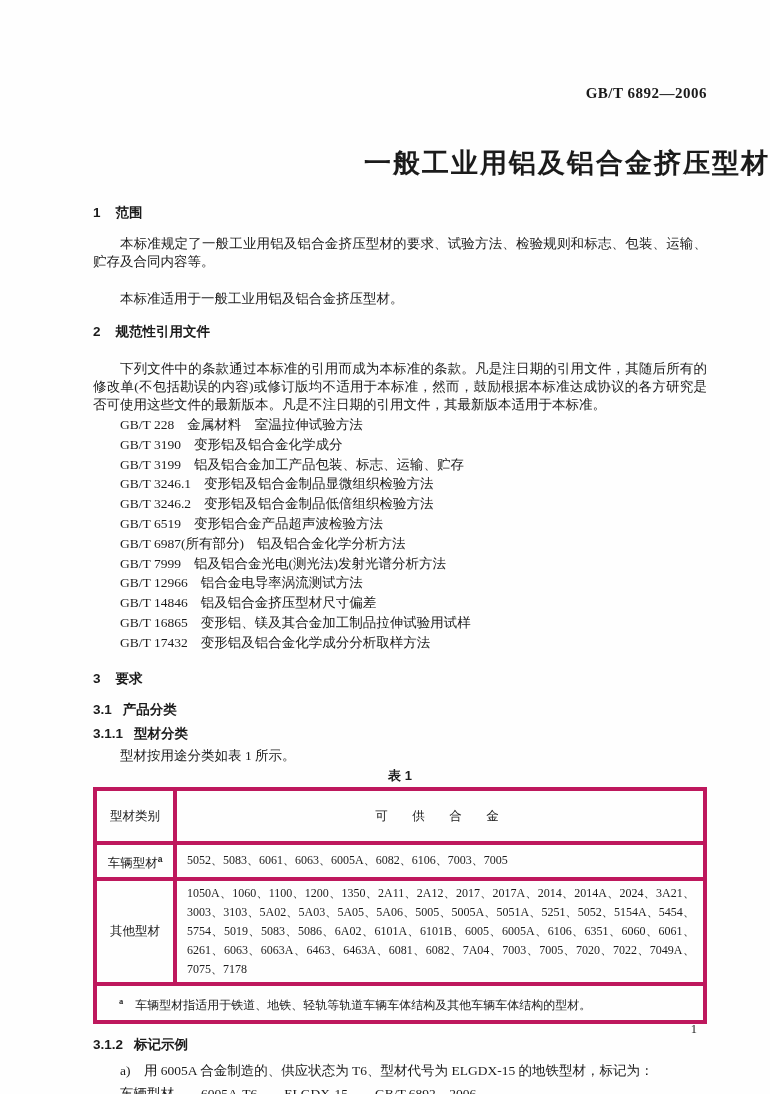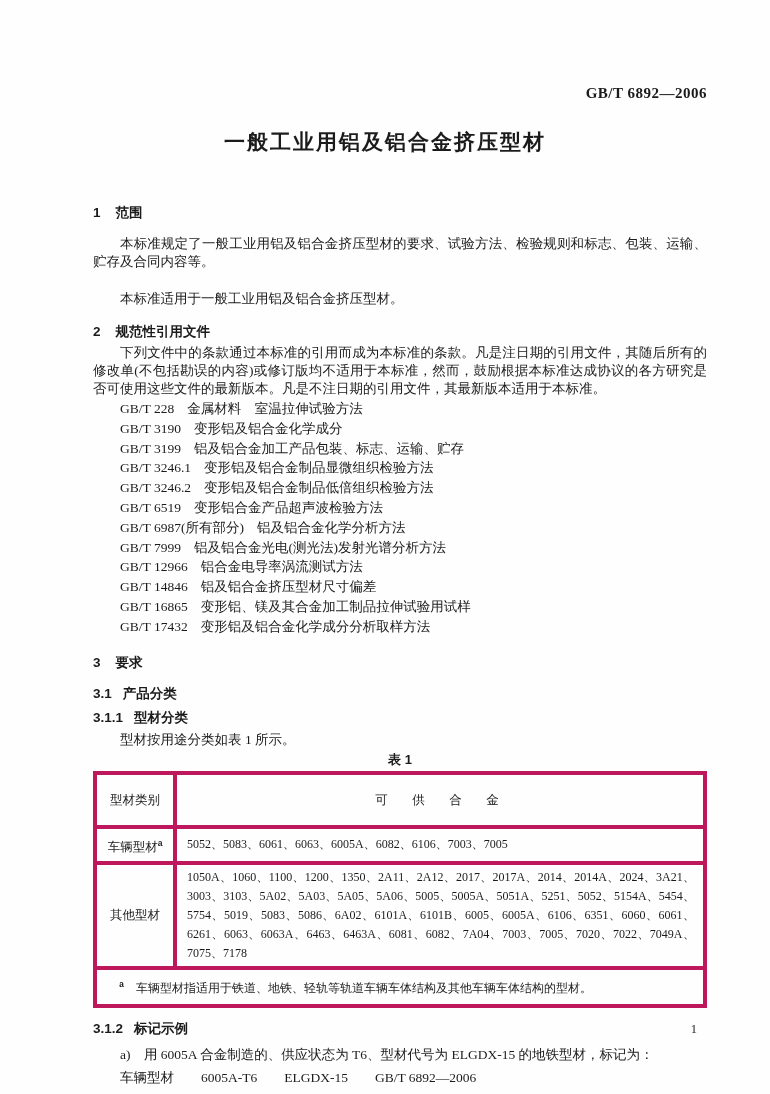--- a/index.html
+++ b/index.html
@@ -11,38 +11,38 @@
     color:#1b1b1b;
     font-family:"Liberation Serif", serif;
     overflow:hidden;
   }
   .std-number{
     position:absolute;top:85px;right:63px;
     font-family:"Liberation Serif", serif;
     font-weight:bold;font-size:15px;letter-spacing:0.5px;
   }
   .doc-title{
-    position:absolute;top:128px;left:0;width:100%;
-    text-align:center;
+    position:absolute;top:145px;left:0;width:100%;
+    text-align:right;
     font-family:"Liberation Sans", sans-serif;
-    font-weight:bold;font-size:21px;letter-spacing:2px;
+    font-weight:bold;font-size:27px;letter-spacing:2px;
     margin:0;
   }
   .content{
     position:absolute;top:202px;left:93px;width:614px;
     font-size:13.5px;line-height:22px;
   }
   .sec-heading{
     font-family:"Liberation Sans", sans-serif;
     font-weight:bold;font-size:13.5px;line-height:22px;
   }
   .h-num{margin-right:15px;}
   .h-num-sub{margin-right:11px;}
   .para{margin:0;text-align:justify;text-indent:2em;line-height:18px;}
-  .mt-3{margin-top:19px;} .mt-7{margin-top:1px;} .mt-10{margin-top:10px;}
+  .mt-3{margin-top:19px;} .mt-7{margin-top:17px;} .mt-10{margin-top:10px;}
   .mt-11{margin-top:11px;} .mt-13{margin-top:13px;} .mt-15{margin-top:15px;}
   .ref-list{margin-top:1px;}
   .ref-line{line-height:19.8px;padding-left:2em;white-space:nowrap;}
   .ref-code{margin-right:13px;}
   .h-s31{margin-top:9px;}
   .h-s311{margin-top:2px;}
   .p-311{margin-top:0;line-height:21px;}
   .tbl-caption{
     text-align:center;font-family:"Liberation Sans", sans-serif;
     font-weight:bold;font-size:13px;line-height:17px;margin-top:1px;
@@ -67,21 +67,21 @@
     text-align:center;font-size:12.5px;padding:3px 2px;
   }
   td.cell-alloys{
     font-family:"Liberation Serif", serif;
     font-size:12px;line-height:19px;
     text-align:justify;
     padding:3px 8px 3px 10px;
   }
   tr.footnote-row td{
     font-size:12px;padding:4px 6px 4px 22px;
-    font-family:Liberation Mono, monospace;
+    font-family:Liberation Serif, serif;
   }
   sup.note-sup{font-size:8.5px;font-weight:bold;}
   .fn-sup{margin-right:12px;}
   .marking-example{margin-top:3px;line-height:23px;}
   .marking-line{margin:0;padding-left:2em;line-height:23px;white-space:pre-wrap;}
   .page-number{
     position:absolute;top:1022px;right:73px;
     font-size:12.5px;
   }
 </style>

